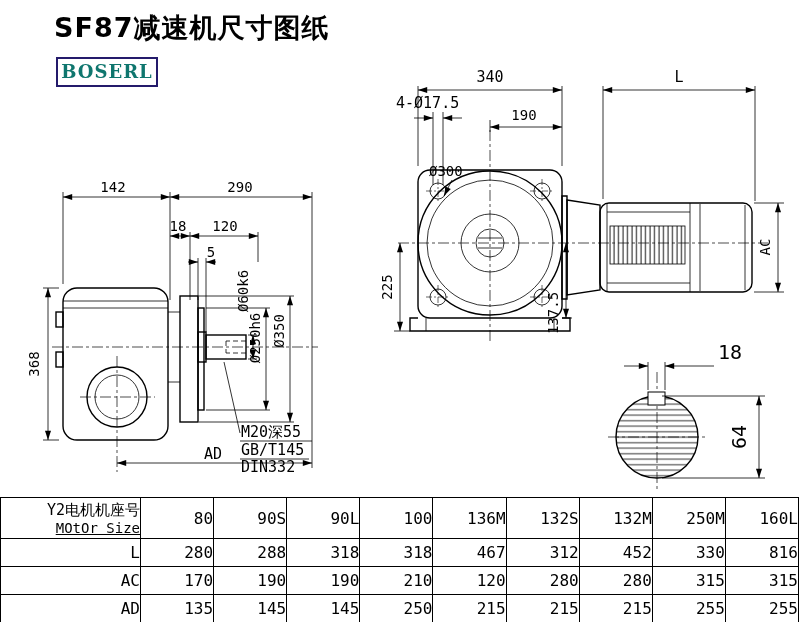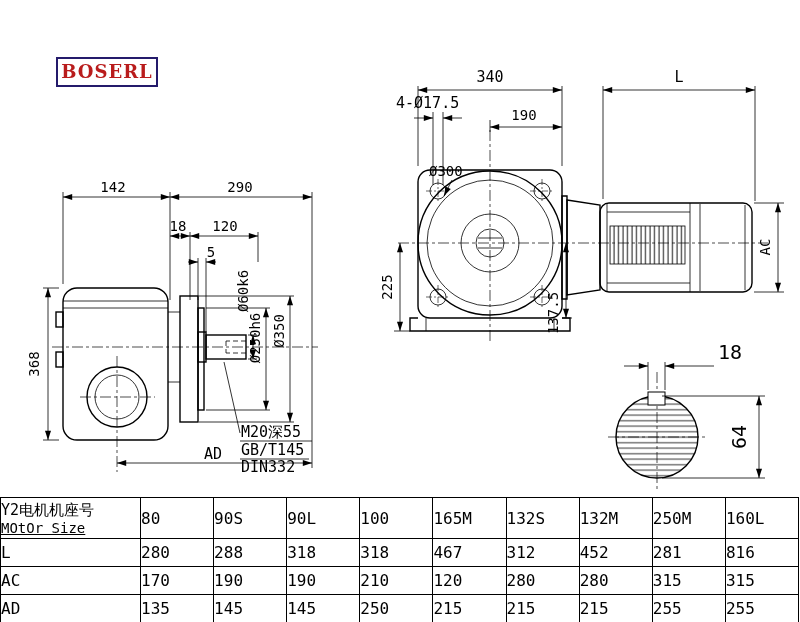--- a/index.html
+++ b/index.html
@@ -1,46 +1,47 @@
 <!DOCTYPE html>
 <html><head>
 <meta charset="utf-8">
 <style>
   html,body{margin:0;padding:0;background:#fff;}
   .page{position:relative;width:800px;height:622px;background:#fff;overflow:hidden;
         font-family:"DejaVu Sans",sans-serif;color:#000;}
   .title{position:absolute;left:54px;top:10px;font-size:27px;font-weight:bold;letter-spacing:1px;}
   .logo{position:absolute;left:56px;top:57px;width:98px;height:26px;line-height:26px;text-align:center;
-        border:2px solid #241a6b;color:#b91c1c;font-family:"DejaVu Serif",serif;font-weight:bold;
+        border:2px solid #241a6b;color:#0f766e;font-family:"DejaVu Serif",serif;font-weight:bold;
         font-size:18px;letter-spacing:1px;background:#fff;}
   svg{position:absolute;left:0;top:0;}
   svg text{font-family:"DejaVu Sans Mono",monospace;fill:#000;}
   .dt{font-size:14px;}
   .dm{font-size:15px;}
   .bg{font-size:20px;}
   .ol{fill:none;stroke:#000;stroke-width:1.4;}
   .tl{fill:none;stroke:#000;stroke-width:0.8;}
   .cl{fill:none;stroke:#000;stroke-width:0.7;stroke-dasharray:11 3 3 3;}
   .cl2{fill:none;stroke:#000;stroke-width:0.6;stroke-dasharray:6 2 2 2;}
   .dim{fill:none;stroke:#000;stroke-width:0.8;}
   .dash{stroke-dasharray:5 3;}
   table.dims{position:absolute;left:0;top:497px;width:799px;border-collapse:collapse;table-layout:fixed;
         font-family:"DejaVu Sans Mono",monospace;border:1px solid #000;}
-  table.dims th,table.dims td{border:1px solid #000;text-align:left;vertical-align:middle;
+  table.dims th,table.dims td{border:1px solid #000;text-align:right;vertical-align:middle;
         font-weight:normal;font-size:16px;padding:0;}
   table.dims tr.hdr th{height:40px;}
   table.dims tr.data th,table.dims tr.data td{height:27px;}
   .hcn{font-size:15px;}
   .hen{font-size:14px;text-decoration:underline;}
 </style>
 </head>
 <body>
 
 <div class="page">
 
+  <div class="title">SF87减速机尺寸图纸</div>
   <div class="logo">BOSERL</div>
 
   <svg width="800" height="497" viewBox="0 0 800 497">
     <defs>
       <marker id="ar" orient="auto-start-reverse" markerUnits="userSpaceOnUse" markerWidth="11" markerHeight="8" refX="10" refY="4">
         <path d="M10,4 L0.8,1 L0.8,7 Z" fill="#000"></path>
       </marker>
       <pattern id="hatchV" width="4.5" height="8" patternUnits="userSpaceOnUse">
         <line x1="2" y1="0" x2="2" y2="8" stroke="#111" stroke-width="1"></line>
       </pattern>
@@ -237,36 +238,36 @@
     <tbody>
         <tr class="hdr">
       <th>
         <div class="hcn">Y2电机机座号</div>
         <div class="hen">MOtOr Size</div>
       </th>
       <th>80</th>
       <th>90S</th>
       <th>90L</th>
       <th>100</th>
-      <th>165M</th>
+      <th>136M</th>
       <th>132S</th>
       <th>132M</th>
       <th>250M</th>
       <th>160L</th>
     </tr>
     <tr class="data">
       <th>L</th>
       <td>280</td>
       <td>288</td>
       <td>318</td>
       <td>318</td>
       <td>467</td>
       <td>312</td>
       <td>452</td>
-      <td>281</td>
+      <td>330</td>
       <td>816</td>
     </tr>
     <tr class="data">
       <th>AC</th>
       <td>170</td>
       <td>190</td>
       <td>190</td>
       <td>210</td>
       <td>120</td>
       <td>280</td>

